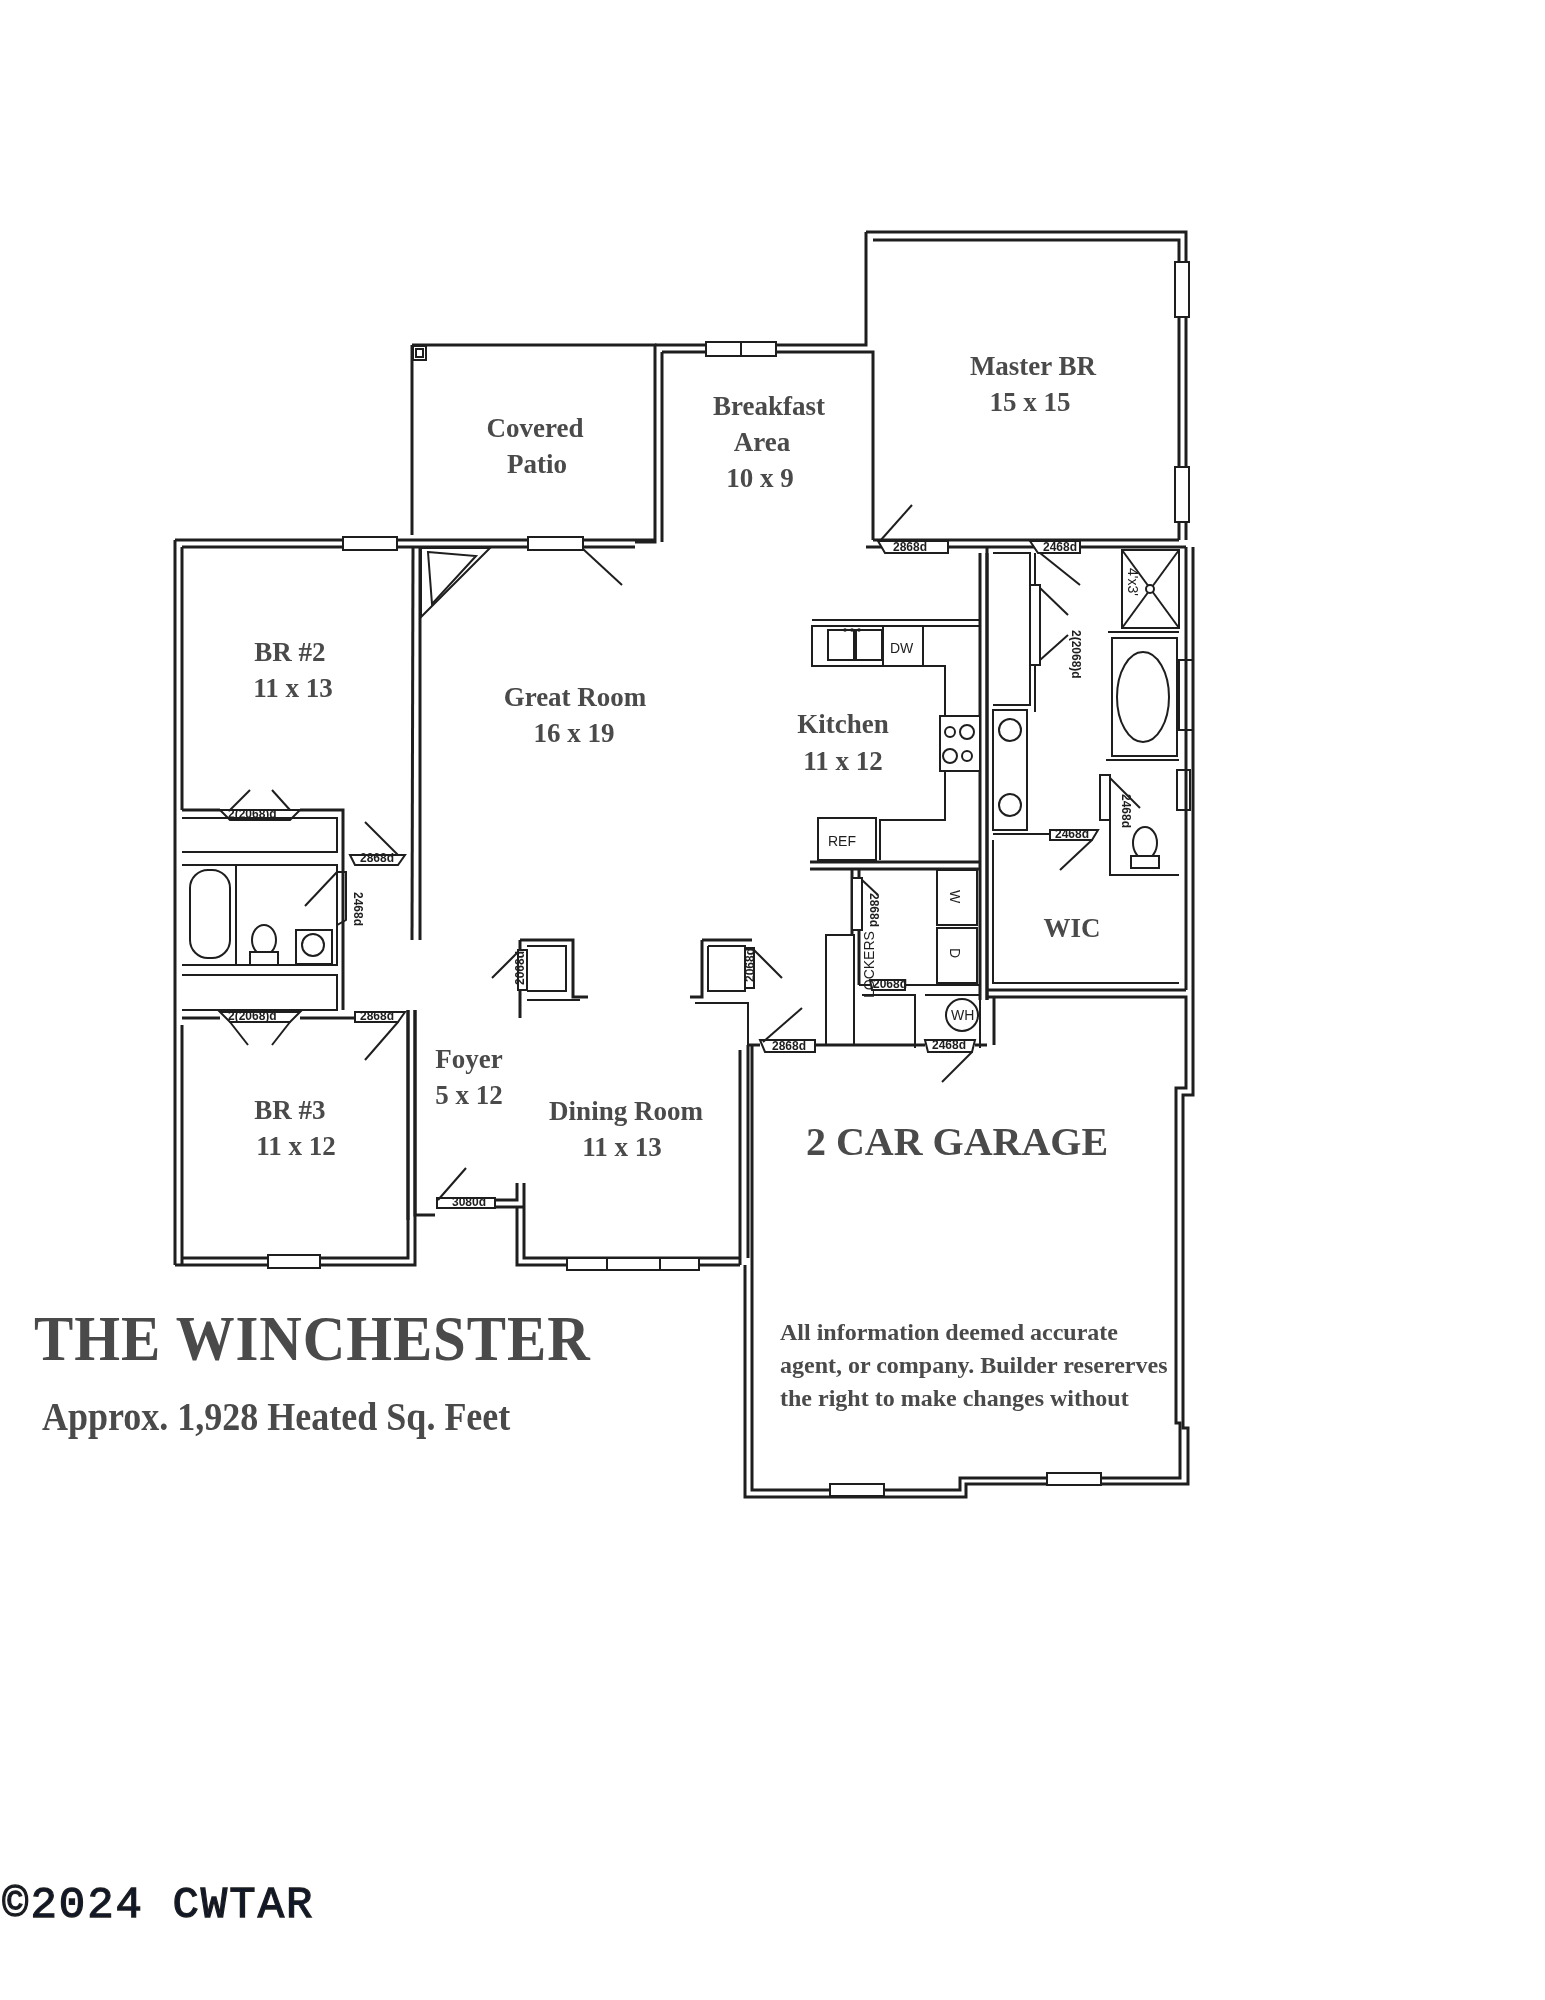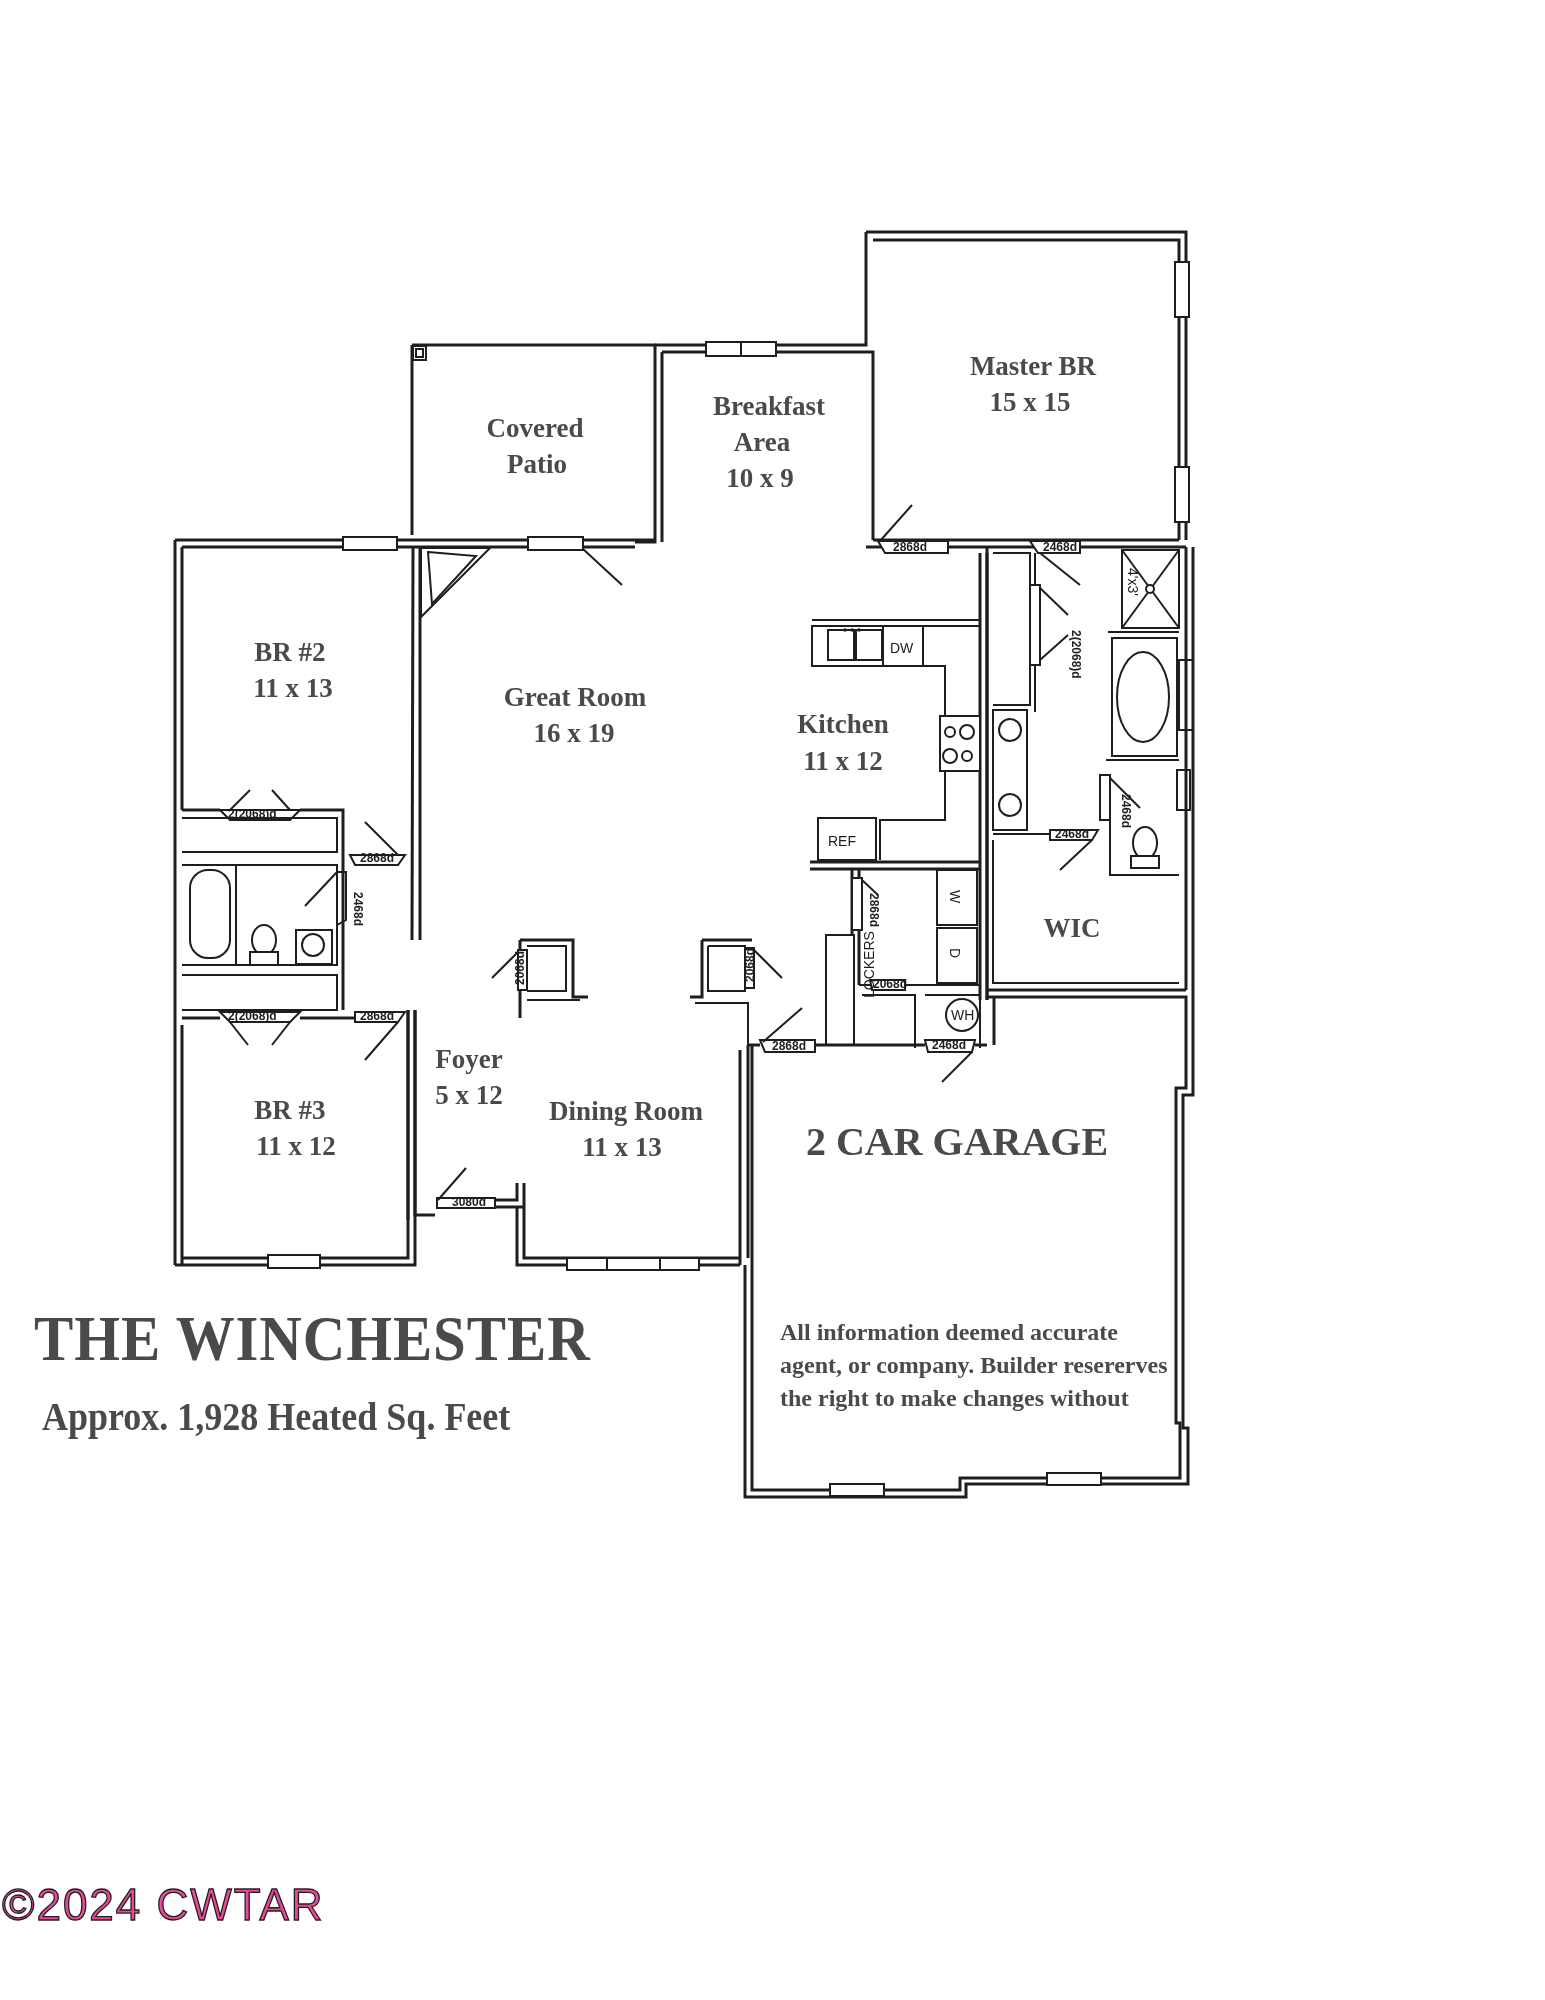--- a/index.html
+++ b/index.html
@@ -11,21 +11,21 @@
   .win { fill: #ffffff; stroke: #1e1e1e; stroke-width: 2; }
   .fixture { fill: #ffffff; stroke: #1e1e1e; stroke-width: 2; }
   .room-label { font-family: "Liberation Serif", serif; font-weight: bold; fill: #4a4a4a; font-size: 27px; }
   .door-label { font-family: "Liberation Sans", sans-serif; font-size: 12px; fill: #1e1e1e; font-weight: bold; }
   .fix-label { font-family: "Liberation Sans", sans-serif; font-size: 14px; fill: #1e1e1e; }
   .garage-label { font-family: "Liberation Serif", serif; font-weight: bold; fill: #4a4a4a; font-size: 40px; }
   .title { position: absolute; left: 34px; top: 1302px; font-family: "Liberation Serif", serif; font-weight: bold; color: #4a4a4a; font-size: 64px; letter-spacing: 1px; transform: scaleX(0.92); transform-origin: left top; white-space: nowrap; }
   .subtitle { position: absolute; left: 42px; top: 1393px; font-family: "Liberation Serif", serif; font-weight: bold; color: #4a4a4a; font-size: 40px; transform: scaleX(0.9); transform-origin: left top; white-space: nowrap; }
   .disclaimer { position: absolute; left: 780px; top: 1316px; width: 460px; font-family: "Liberation Serif", serif; font-weight: bold; color: #4a4a4a; font-size: 24px; line-height: 33px; }
   .disclaimer div { white-space: nowrap; }
-  .copyright { position: absolute; left: 2px; top: 1880px; font-family: Liberation Sans, sans-serif; font-size: 44px; color: #ec4899; -webkit-text-stroke: 1.3px #1e1e1e; letter-spacing: 2px; white-space: nowrap; }
+  .copyright { position: absolute; left: 2px; top: 1880px; font-family: Liberation Mono, monospace; font-size: 44px; color: #0f172a; -webkit-text-stroke: 1.3px #1e1e1e; letter-spacing: 2px; white-space: nowrap; }
 </style>
 </head>
 <body>
 
 <svg id="plan" viewBox="0 0 1545 2000" xmlns="http://www.w3.org/2000/svg">
 
   <g>
     <path class="wall" d="M412 345 L655 345 L655 542 L635 542"></path>
     <path class="wall" d="M412 345 L412 535"></path>
     <rect class="thin" x="413" y="346" width="13" height="14"></rect>

